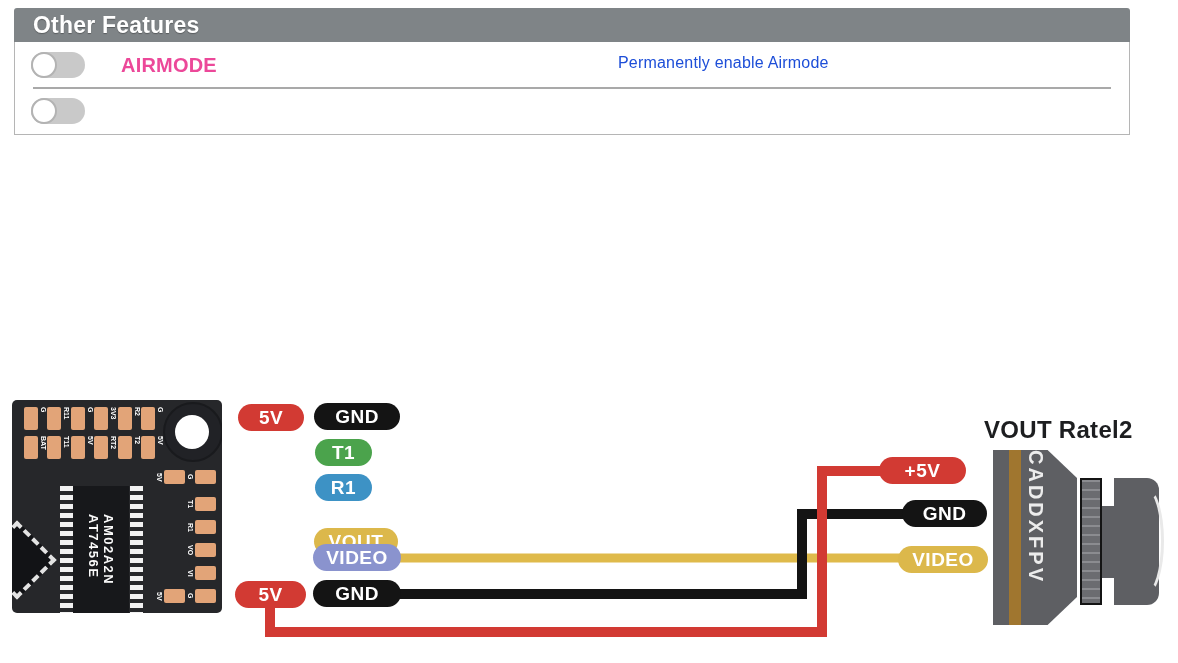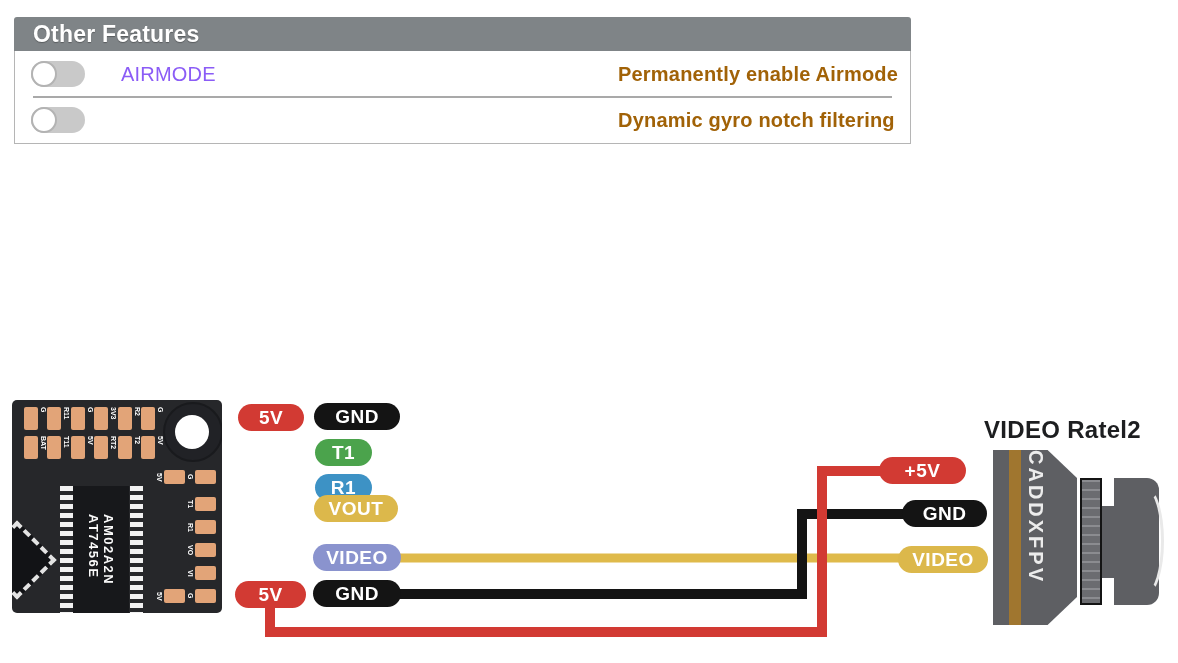--- a/index.html
+++ b/index.html
@@ -1,32 +1,32 @@
 <!DOCTYPE html>
 <html style="--header-gray: #7f8487; --toggle-on: #dfa243; --toggle-off: #c9c9c9; --wire-red: #d23a33; --wire-black: #141414; --wire-yellow: #dfba4b; --pin-green: #4ba34c; --pin-blue: #3d92c5; --pin-gold: #dcb84b; --pin-lavender: #8a93ce; --pcb: #26272a; --copper: #e2a478; --camera-gray: #5e5f63; --camera-stripe: #a0762f;"><head>
 <meta charset="utf-8">
 <style>
 *{margin:0;padding:0;box-sizing:border-box}
 html,body{background:#fff}
 body{font-family:"Liberation Sans",sans-serif}
 .screen{position:relative;width:1178px;height:663px;background:#fff;overflow:hidden}
 
 
-.panel{position:absolute;left:14px;top:17px;width:897px}
+.panel{position:absolute;left:14px;top:8px;width:1116px}
 .panel-header{height:34px;background:var(--header-gray,#7f8487);border-radius:3px 3px 0 0;display:flex;align-items:center;padding-left:19px}
 .panel-title{color:#fff;font-size:23px;font-weight:bold;text-shadow:0 1px 1px rgba(0,0,0,.3);letter-spacing:.2px}
 .panel-body{background:#fff;border:1px solid #b5b5b5;border-top:none}
 .frow{position:relative;height:46px}
 .frow+.frow::before{content:"";position:absolute;left:18px;right:18px;top:-1px;height:2px;background:#a9a9a9}
 .toggle{position:absolute;left:16px;top:10px;width:54px;height:26px;border-radius:13px;background:var(--toggle-off,#c9c9c9);cursor:pointer}
 .toggle[data-on="true"]{background:var(--toggle-on,#dfa243)}
 .knob{position:absolute;left:0;top:0;width:26px;height:26px;border-radius:50%;background:#fff;border:2px solid #b3b3b3}
 .toggle[data-on="true"] .knob{left:28px;border-color:#cfcfcf}
-.fname{position:absolute;left:106px;top:12px;font-size:20px;font-weight:normal;color:#8b5cf6;letter-spacing:.2px}
-.fdesc{position:absolute;left:603px;top:12px;font-size:20px;font-weight:bold;color:#a16207;letter-spacing:.2px}
+.fname{position:absolute;left:106px;top:12px;font-size:20px;font-weight:bold;color:#ec4899;letter-spacing:.2px}
+.fdesc{position:absolute;left:603px;top:12px;font-size:16px;font-weight:normal;color:#1d4ed8;letter-spacing:.2px}
 
 
 .wires{position:absolute;left:0;top:0;pointer-events:none}
 
 
 .pill{position:absolute;height:27px;border-radius:14px;color:#fff;font-weight:bold;font-size:19px;display:flex;align-items:center;justify-content:center;letter-spacing:.5px}
 .pill.red{background:var(--wire-red,#d23a33)}
 .pill.black{background:var(--wire-black,#141414)}
 .pill.green{background:var(--pin-green,#4ba34c)}
 .pill.blue{background:var(--pin-blue,#3d92c5)}
@@ -73,21 +73,20 @@
         <div class="toggle" data-on="false">
             <div class="knob"></div>
           </div>
         <div class="fname">AIRMODE</div>
         <div class="fdesc">Permanently enable Airmode</div>
       </div>
       <div class="frow">
         <div class="toggle" data-on="false">
             <div class="knob"></div>
           </div>
-        <div class="fdesc">Dynamic gyro notch filtering</div>
       </div>
     </div>
   </section>
 
   <svg class="wires" width="1178" height="663" viewBox="0 0 1178 663">
     <polyline points="399,558 902,558" fill="none" stroke-width="9" style="stroke:var(--wire-yellow,#dfba4b)"></polyline>
     <polyline points="399,594 802,594 802,514 904,514" fill="none" stroke-width="10" style="stroke:var(--wire-black,#141414)"></polyline>
     <polyline points="270,595 270,632 822,632 822,471 904,471" fill="none" stroke-width="10" style="stroke:var(--wire-red,#d23a33)"></polyline>
   </svg>
 
@@ -182,26 +181,26 @@
         <span>AM02A2N</span>
       </div>
     </div>
     <div class="diamond"></div>
   </div>
 
   <div class="pill red" style="left:238px;top:404px;width:66px">5V</div>
   <div class="pill black" style="left:314px;top:403px;width:86px">GND</div>
   <div class="pill green" style="left:315px;top:439px;width:57px">T1</div>
   <div class="pill blue" style="left:315px;top:474px;width:57px">R1</div>
-  <div class="pill gold" style="left:314px;top:495px;width:84px">VOUT</div>
+  <div class="pill gold" style="left:314px;top:528px;width:84px">VOUT</div>
   <div class="pill lav" style="left:313px;top:544px;width:88px">VIDEO</div>
   <div class="pill red" style="left:235px;top:581px;width:71px">5V</div>
   <div class="pill black" style="left:313px;top:580px;width:88px">GND</div>
 
-  <div class="cam-title">VIDEO Ratel2</div>
+  <div class="cam-title">VOUT Ratel2</div>
   <div class="cam-body">
     <div class="cam-stripe"></div>
     <div class="cam-side-label">CADDXFPV</div>
   </div>
   <div class="cam-ring"></div>
   <div class="cam-collar"></div>
   <div class="cam-barrel"></div>
   <div class="cam-glass"></div>
 
   <div class="pill red" style="left:879px;top:457px;width:87px">+5V</div>

